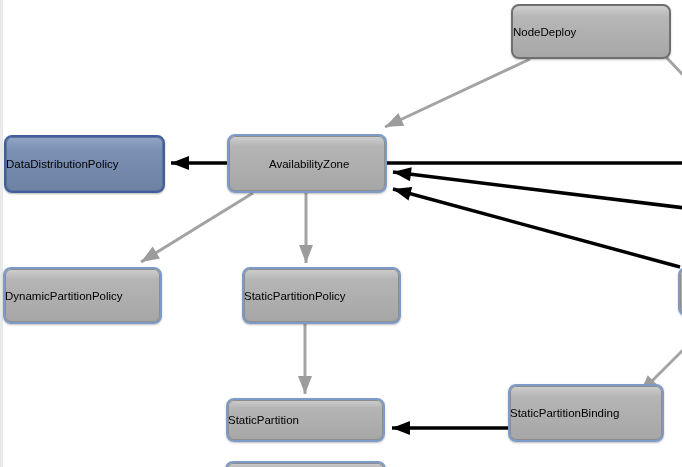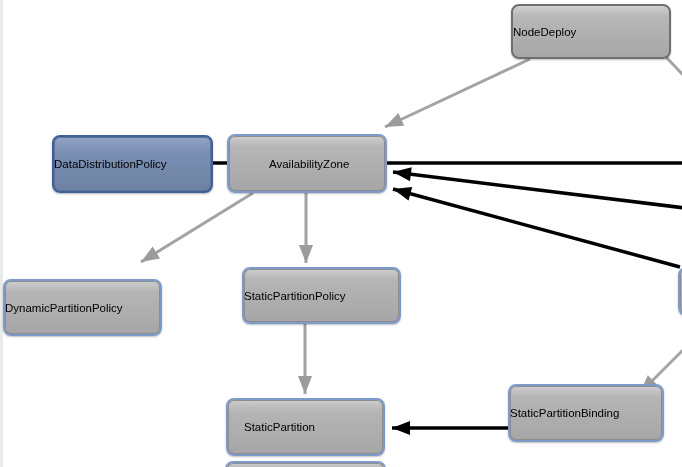--- a/index.html
+++ b/index.html
@@ -69,37 +69,37 @@
     <line x1="387" y1="163" x2="685" y2="163" stroke="#000" stroke-width="3.5"></line>
     <line x1="685" y1="208" x2="393" y2="172" stroke="#000" stroke-width="3.5" marker-end="url(#mBlack)"></line>
     <line x1="680" y1="267" x2="393" y2="189" stroke="#000" stroke-width="3.5" marker-end="url(#mBlack)"></line>
     <line x1="509" y1="428" x2="392" y2="428" stroke="#000" stroke-width="3.5" marker-end="url(#mBlack)"></line>
   </svg>
 
   <div class="node node-gray" style="left:511px;top:4px;width:160px;height:55px;">
     <span class="node-label">NodeDeploy</span>
   </div>
 
-  <div class="node node-blue" style="left:4px;top:135px;width:161px;height:58px;margin-left:48px;">
+  <div class="node node-blue" style="left:4px;top:135px;width:161px;height:58px;">
     <span class="node-label">DataDistributionPolicy</span>
   </div>
 
   <div class="node node-gray-sel" style="left:227px;top:134px;width:160px;height:59px;padding-left:40px;">
     <span class="node-label">AvailabilityZone</span>
   </div>
 
-  <div class="node node-gray-sel" style="left:3px;top:267px;width:159px;height:57px;margin-top:12px;">
+  <div class="node node-gray-sel" style="left:3px;top:267px;width:159px;height:57px;">
     <span class="node-label">DynamicPartitionPolicy</span>
   </div>
 
   <div class="node node-gray-sel" style="left:242px;top:267px;width:159px;height:57px;">
     <span class="node-label">StaticPartitionPolicy</span>
   </div>
 
-  <div class="node node-gray-sel" style="left:226px;top:398px;width:159px;height:58px;padding-left:16px;">
+  <div class="node node-gray-sel" style="left:226px;top:398px;width:159px;height:44px;">
     <span class="node-label">StaticPartition</span>
   </div>
 
   <div class="node node-gray-sel" style="left:508px;top:384px;width:156px;height:58px;">
     <span class="node-label">StaticPartitionBinding</span>
   </div>
 
   <div class="node node-gray-sel" style="left:678px;top:267px;width:30px;height:49px;"></div>
 
   <div class="node node-gray-sel" style="left:225px;top:461px;width:161px;height:30px;"></div>

